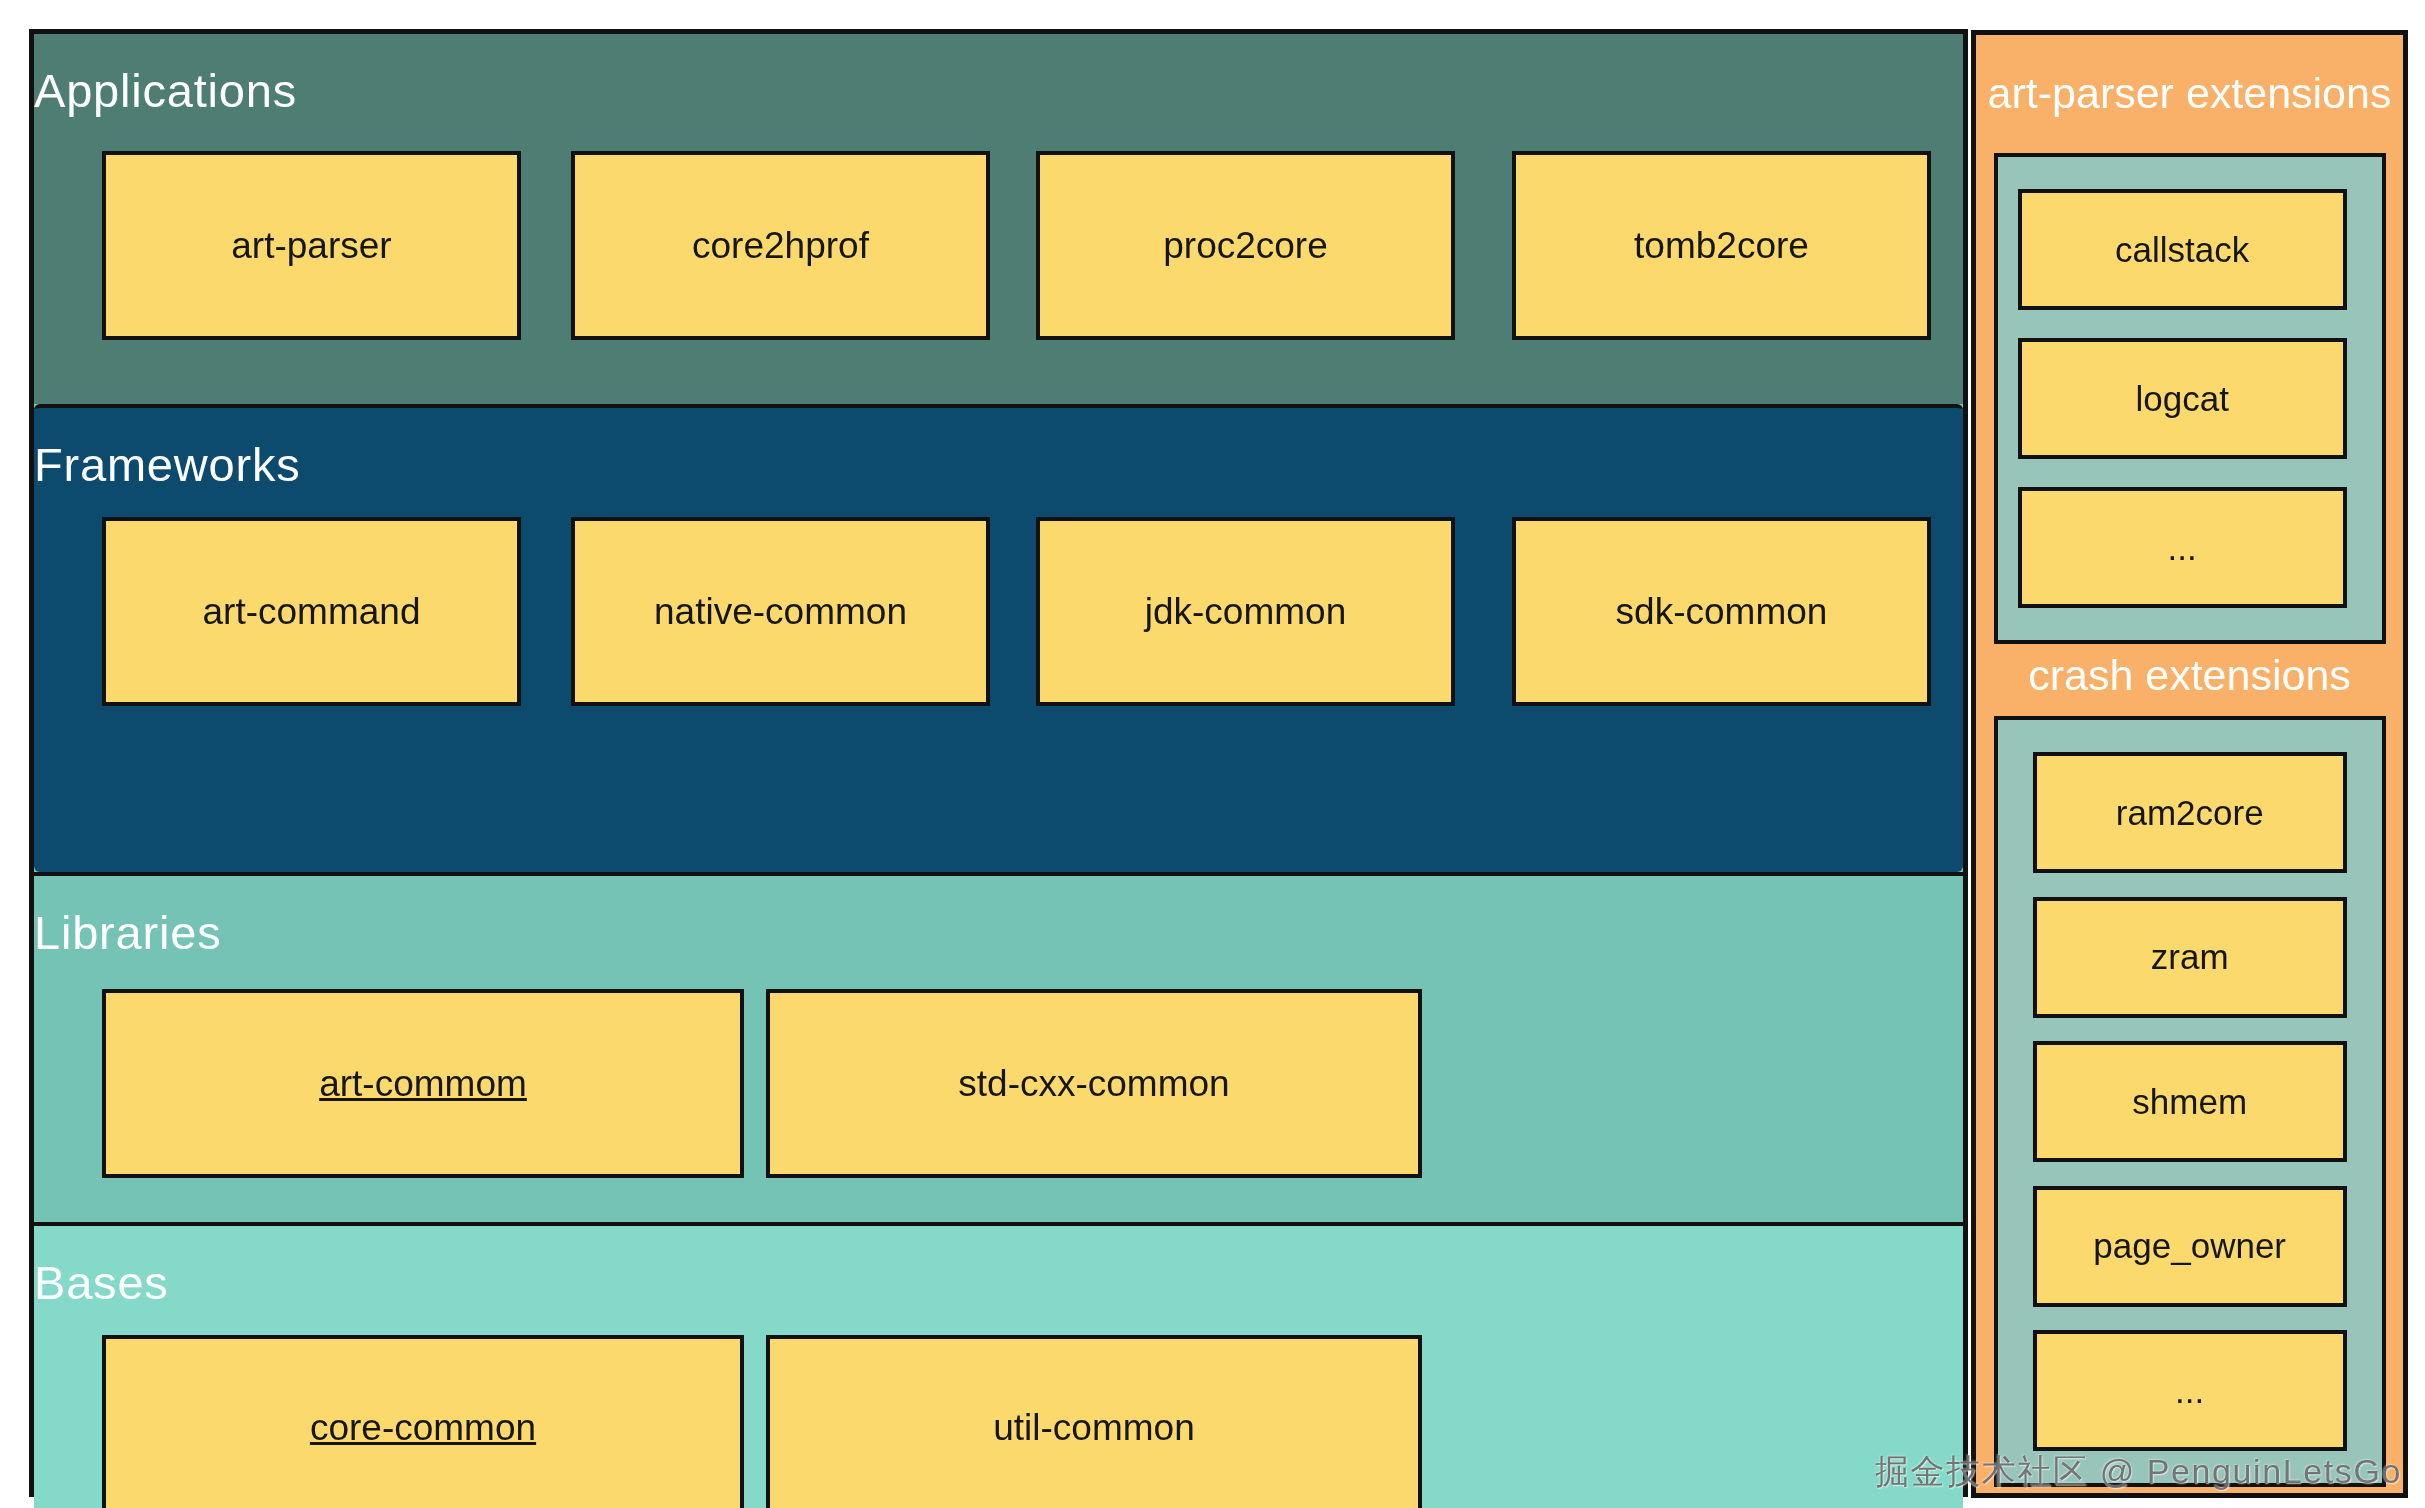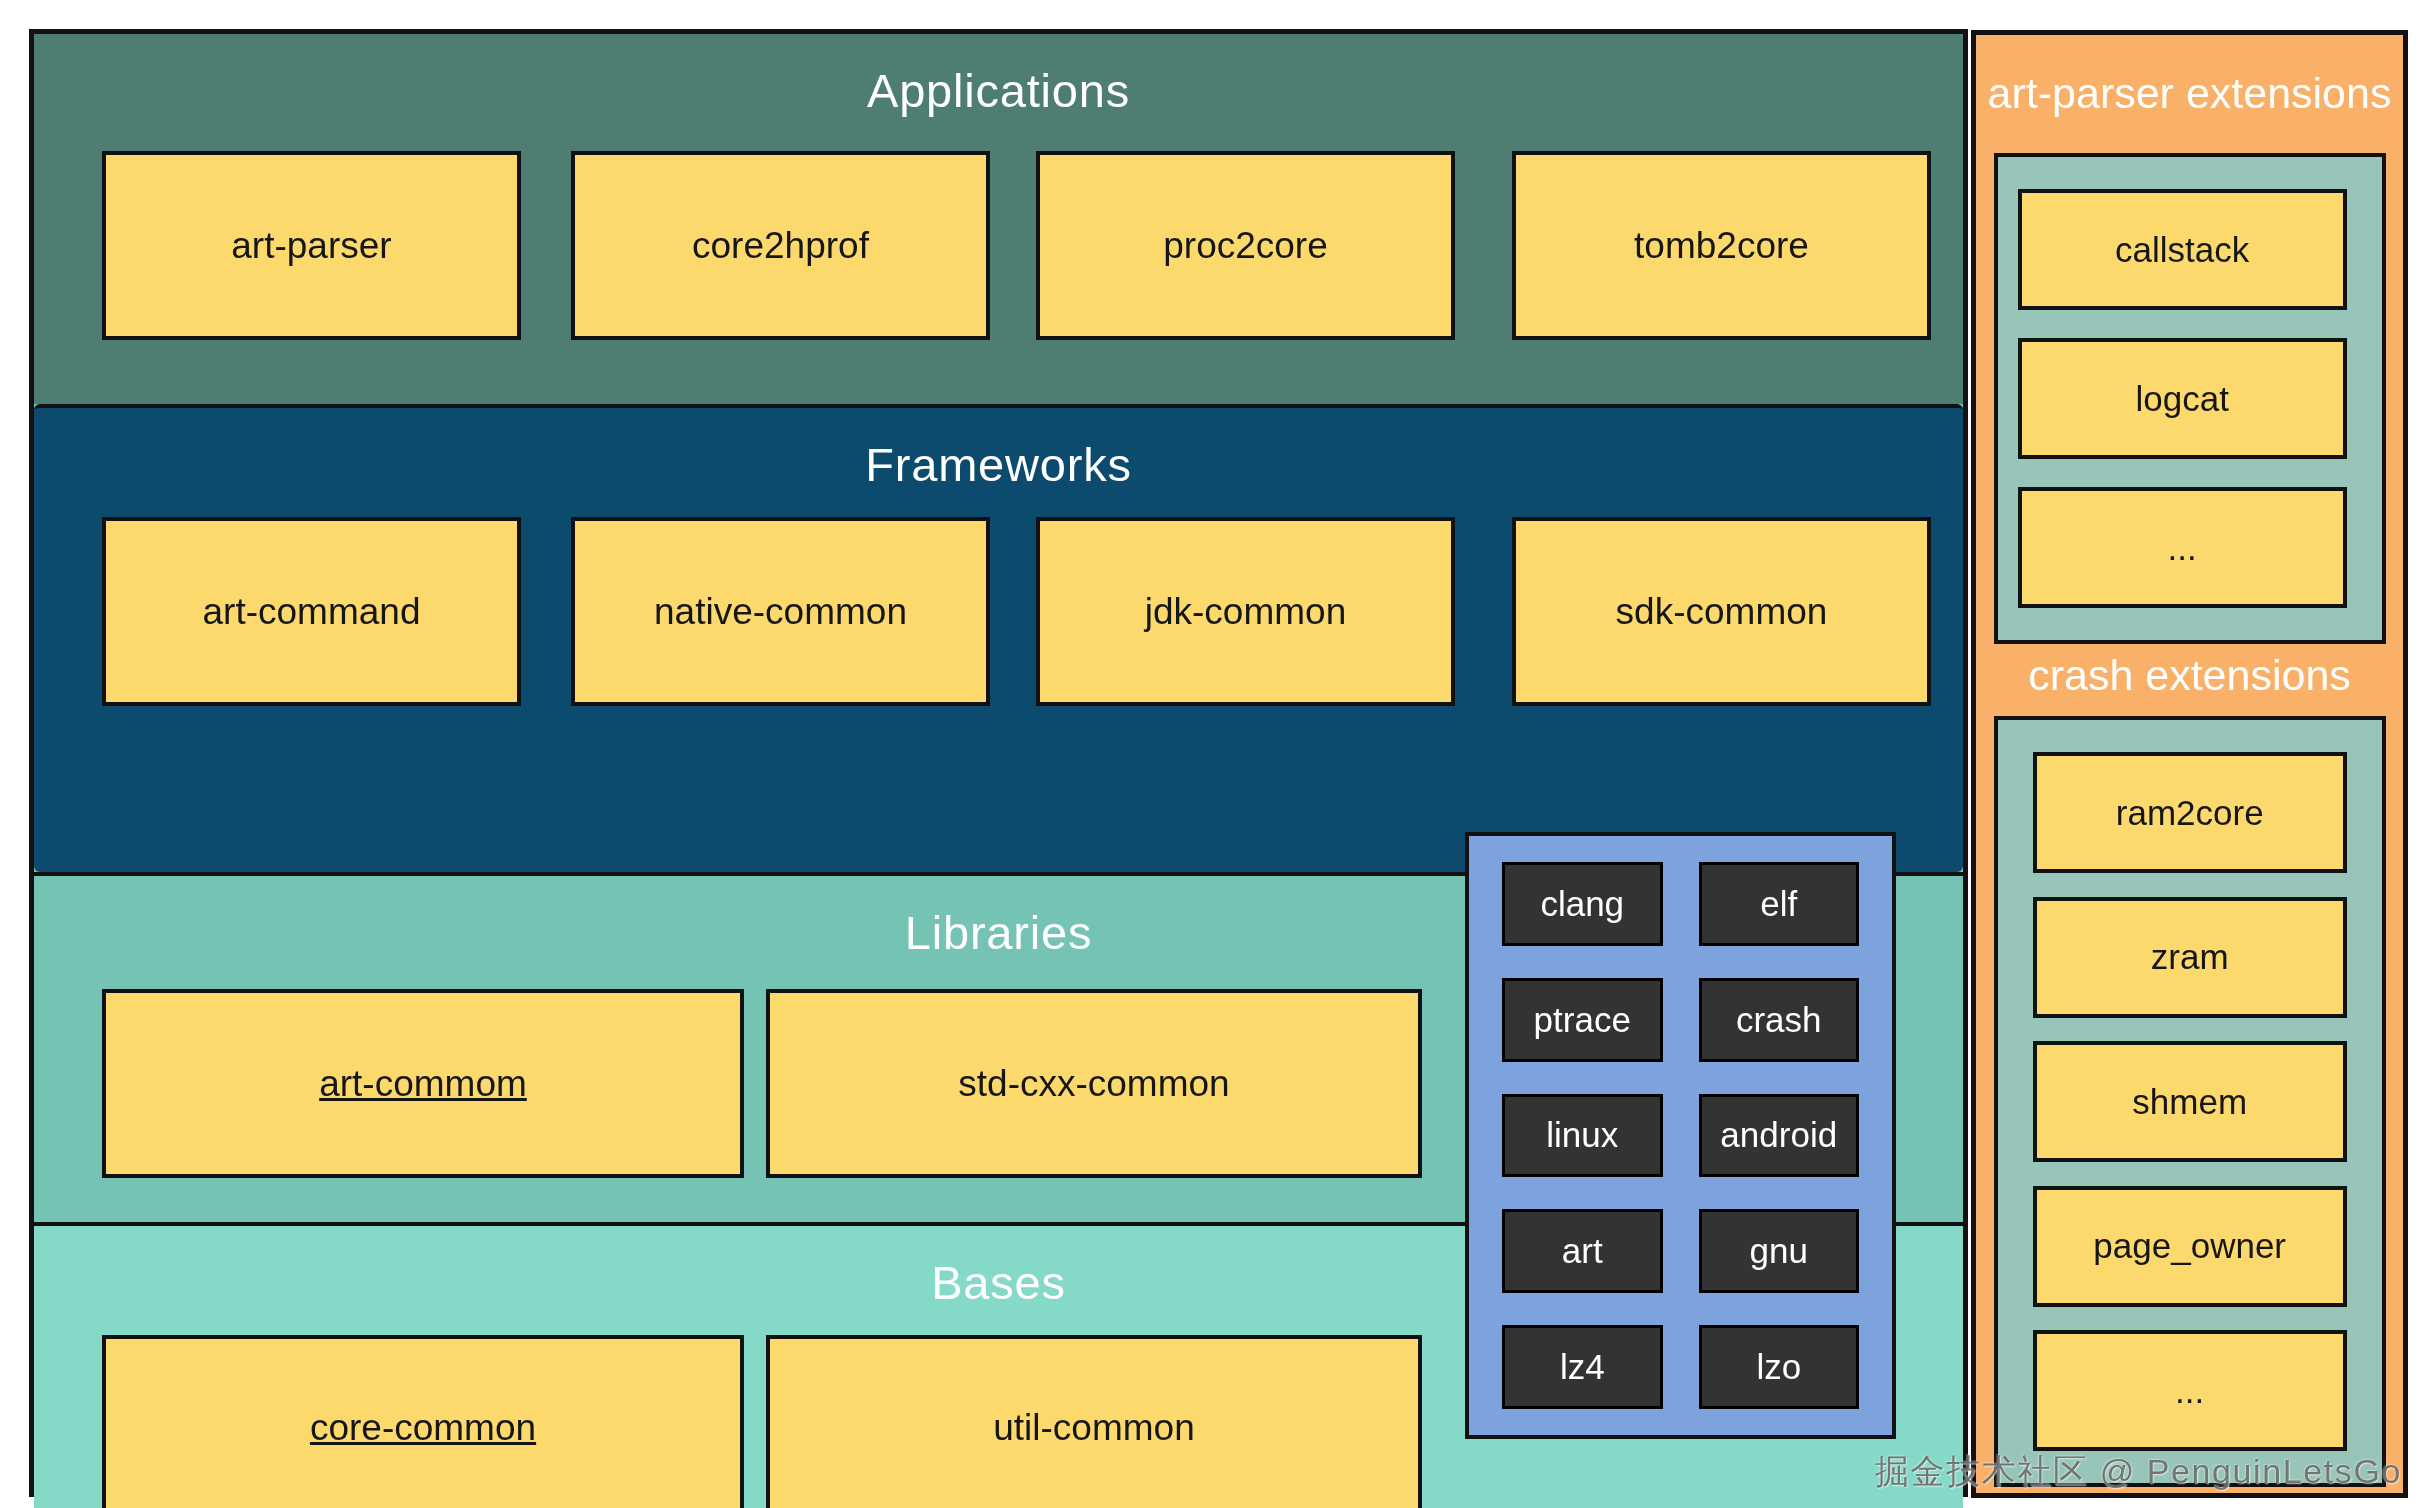--- a/index.html
+++ b/index.html
@@ -11,21 +11,21 @@
   .main {
     position:absolute; left:29px; top:29px; width:1939px; height:1468px;
     border:5.6px solid #111; box-sizing:border-box; background:#74c3b4;
   }
   .layer { position:relative; width:100%; box-sizing:border-box; }
   .layer-applications { height:370px; background:#4e7d73; }
   .layer-frameworks  { height:468px; background:#0c4a6e; border-top:4.8px solid #111;border-radius:6px; }
   .layer-libraries   { height:350px; background:#74c3b4; border-top:4.8px solid #111; }
   .layer-bases       { height:391px; background:#85d9c8; border-top:4.8px solid #111; }
   .layer-title {
-    position:absolute; left:0; right:0; top:29px; text-align:center;
+    position:absolute; left:0; right:0; top:29px; 
     color:#ffffff; font-size:47px; letter-spacing:0.8px;
   }
   .ybox {
     position:absolute; box-sizing:border-box; background:#fcd96c;
     border:4px solid #111; display:flex; align-items:center; justify-content:center;
     font-size:37px; color:#161616; white-space:nowrap;
   }
   
   .r4 { top:117px; width:419px; height:189px; }
   .layer-frameworks .r4 { top:109px; }
@@ -107,32 +107,20 @@
       <div class="ybox rw w1">art-commom</div>
       <div class="ybox rw w2">std-cxx-common</div>
     </div>
 
     <div class="layer layer-bases">
       <div class="layer-title">Bases</div>
       <div class="ybox rw w1">core-common</div>
       <div class="ybox rw w2">util-common</div>
     </div>
 
-    <div class="techgrid">
-      <div class="tbox">clang</div>
-      <div class="tbox">elf</div>
-      <div class="tbox">ptrace</div>
-      <div class="tbox">crash</div>
-      <div class="tbox">linux</div>
-      <div class="tbox">android</div>
-      <div class="tbox">art</div>
-      <div class="tbox">gnu</div>
-      <div class="tbox">lz4</div>
-      <div class="tbox">lzo</div>
-    </div>
 
   </div>
 
   <div class="side">
     <div class="side-title side-title-1">art-parser extensions</div>
     <div class="sbox sbox-1">
       <div class="sybox">callstack</div>
       <div class="sybox">logcat</div>
       <div class="sybox">...</div>
     </div>

